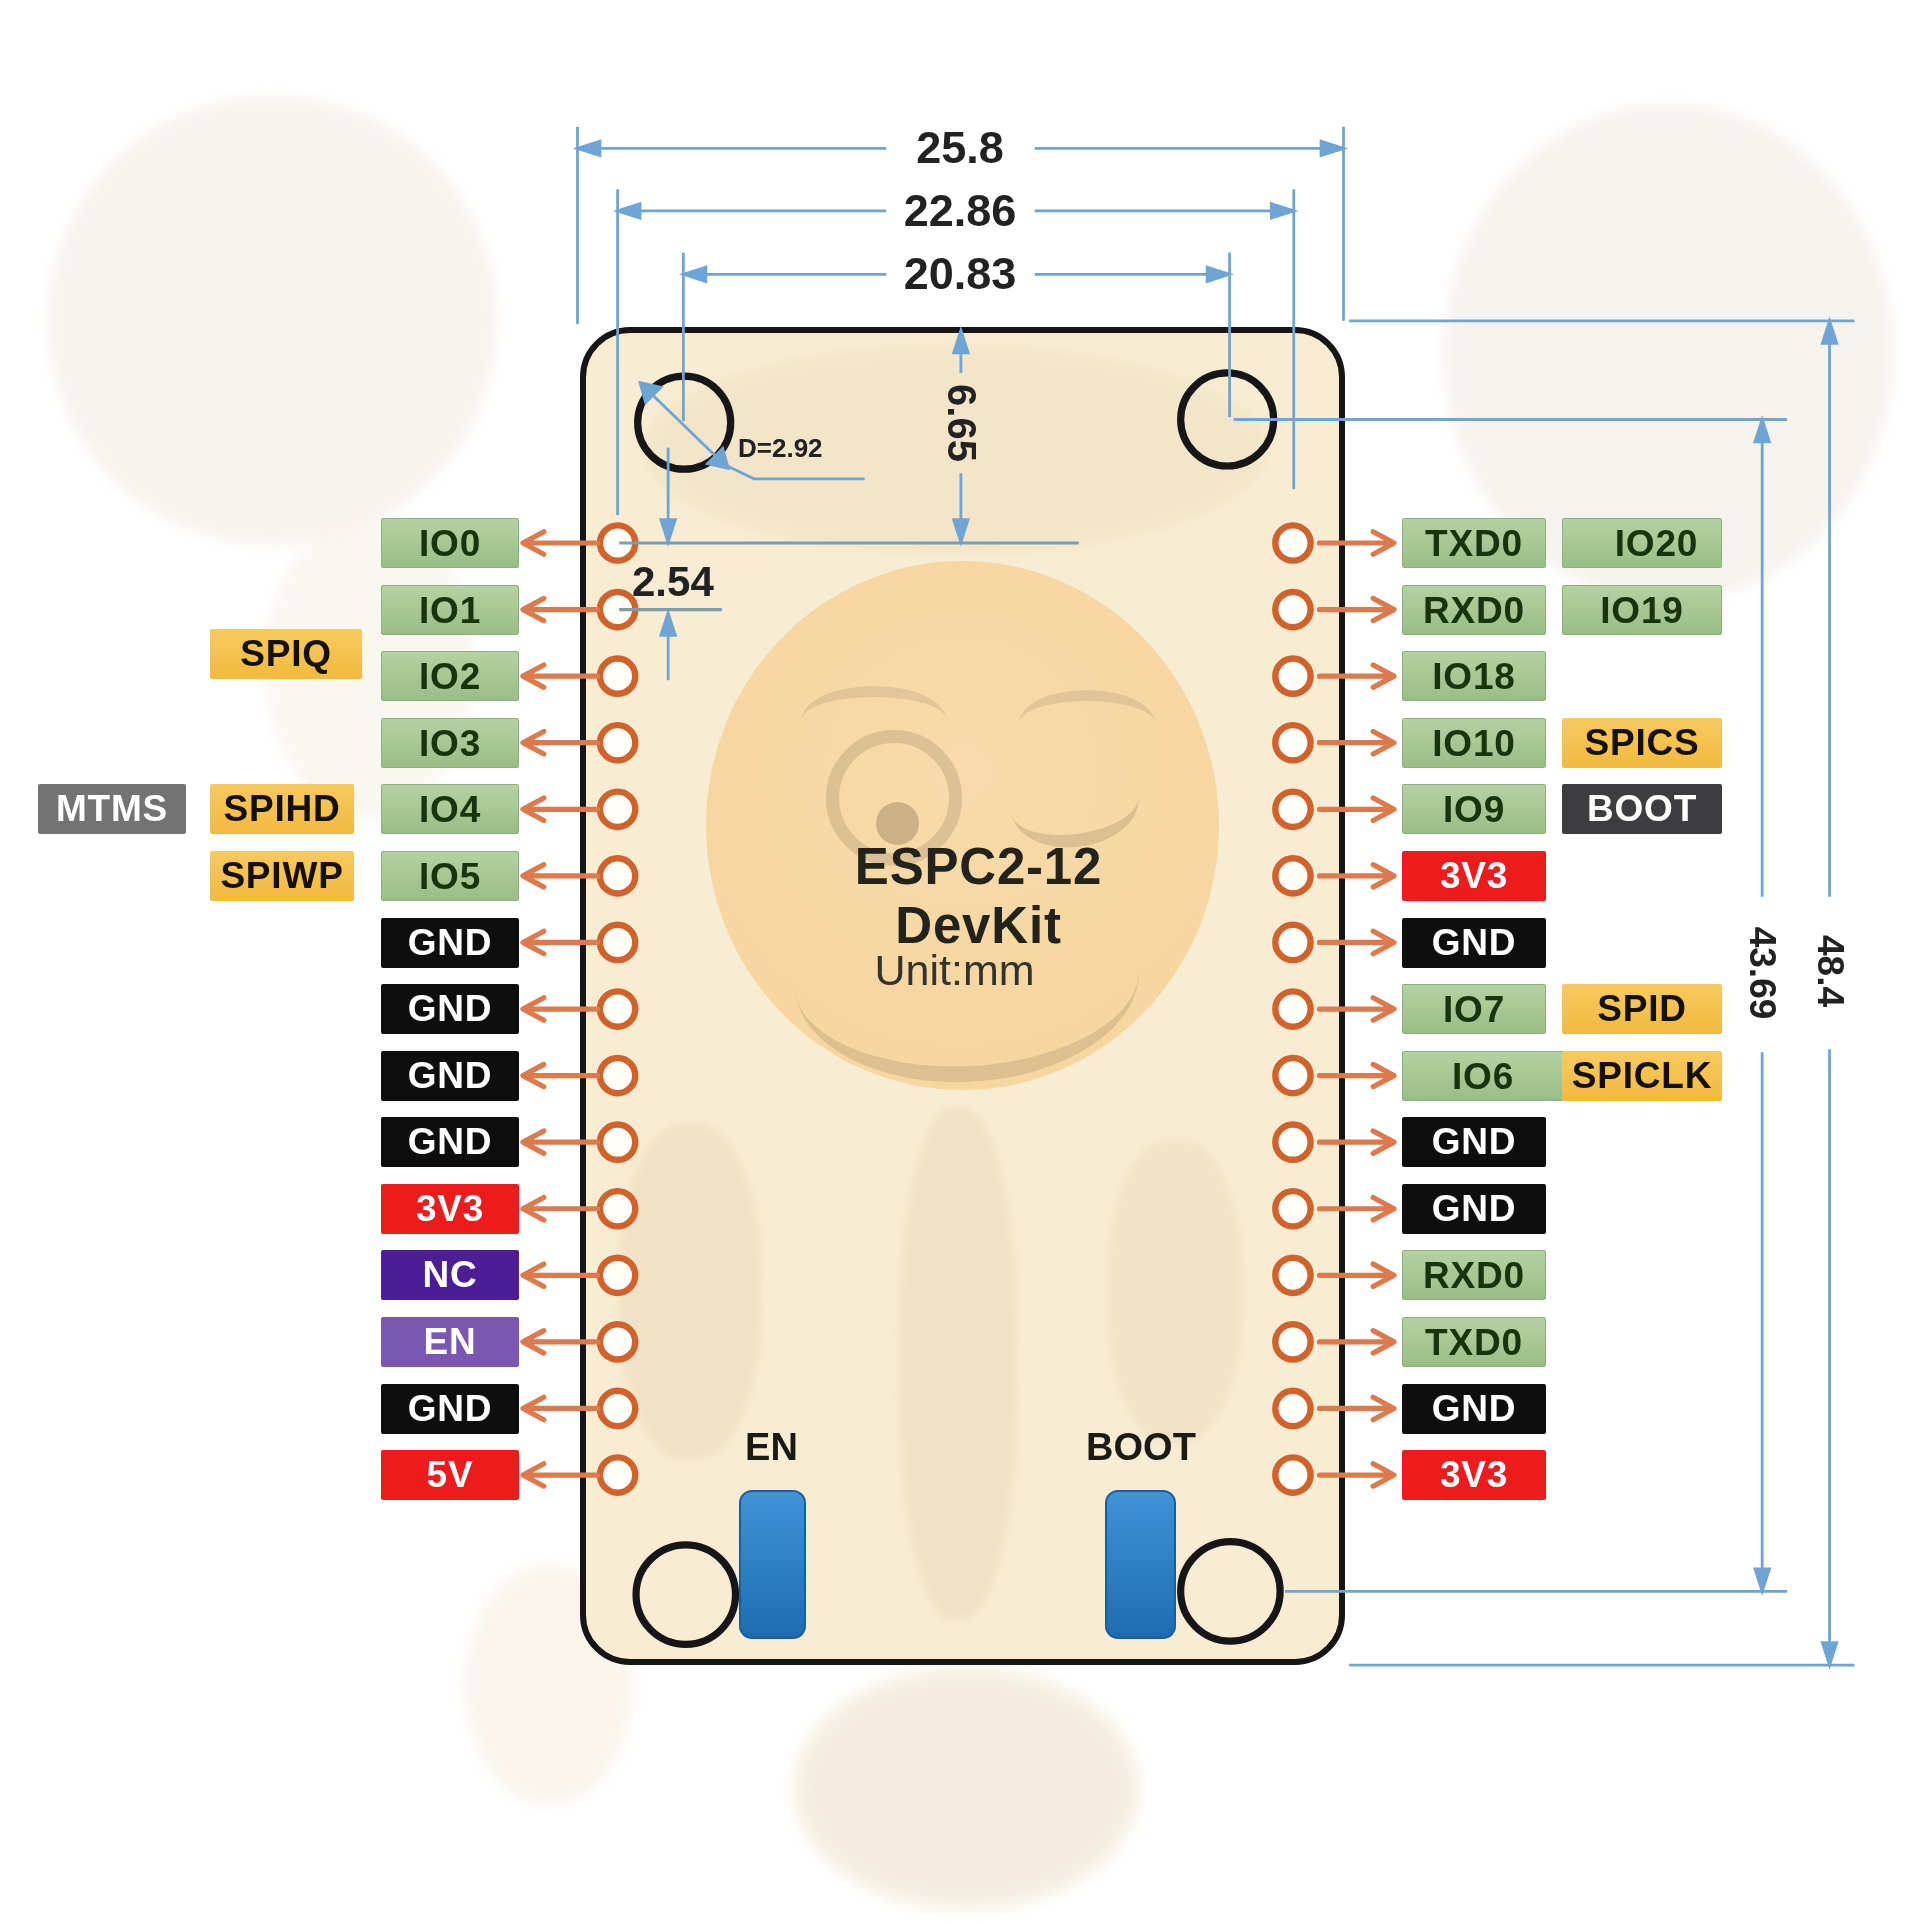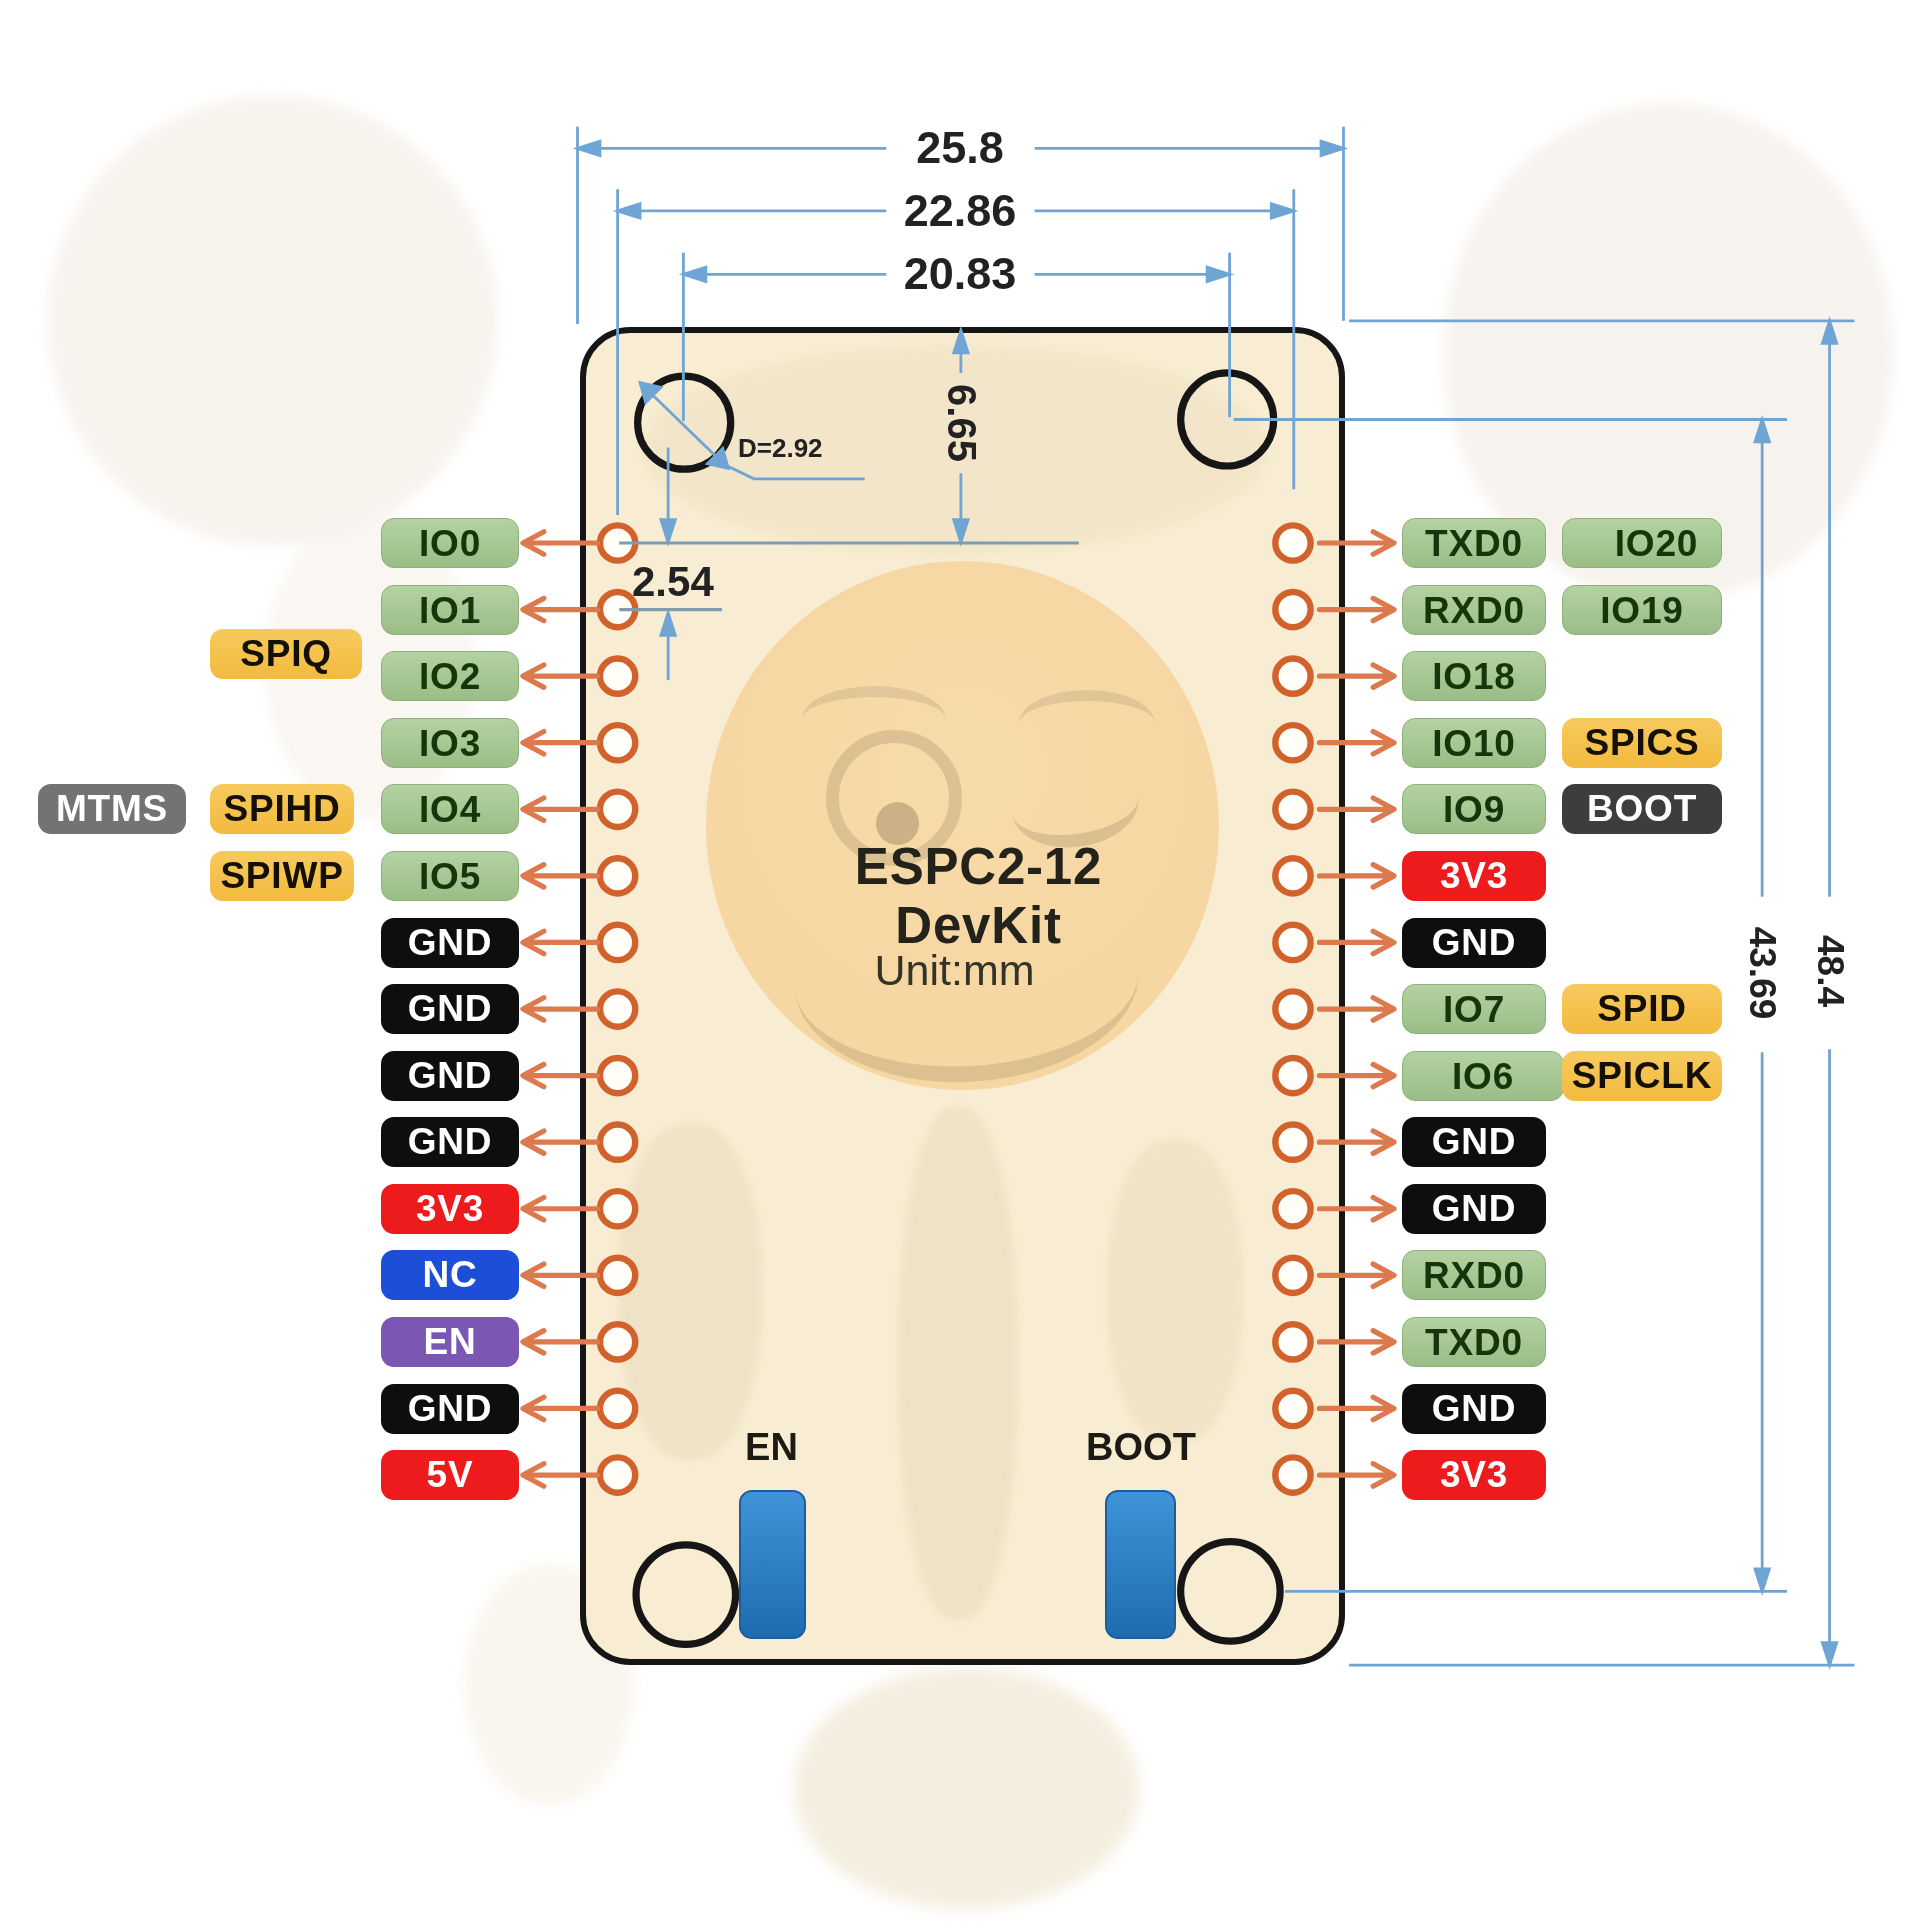--- a/index.html
+++ b/index.html
@@ -3,27 +3,27 @@
 <meta charset="utf-8">
 <style>
   html,body{margin:0;padding:0;background:#fff;}
   .canvas{position:relative;width:1925px;height:1925px;background:#ffffff;overflow:hidden;
           font-family:"Liberation Sans", sans-serif;}
   .wm{position:absolute;border-radius:50%;pointer-events:none;}
   .board{position:absolute;left:580px;top:327px;width:765px;height:1338px;
          background:#f8ecd2;border:6.4px solid #161616;border-radius:50px;box-sizing:border-box;}
   .overlay{position:absolute;left:0;top:0;width:1925px;height:1925px;pointer-events:none;}
   .pin-label{position:absolute;height:50px;line-height:50px;text-align:center;
-             font-size:37px;font-weight:700;border-radius:13px;letter-spacing:0.8px;}
+             font-size:37px;font-weight:700;border-radius:2px;letter-spacing:0.8px;}
   .pin-label.green{background:linear-gradient(180deg,#b4d2a2,#9abd86);color:#16350b;border:1.6px solid #8db07b;box-sizing:border-box;}
   .pin-label.yellow{background:linear-gradient(180deg,#f7ca5e,#f2ba3e);color:#141005;}
   .pin-label.black{background:#0e0e0f;color:#ffffff;}
   .pin-label.red{background:#ee1b1d;color:#ffffff;}
   .pin-label.purple{background:#7b57b4;color:#ffffff;}
-  .pin-label.orange{background:#1d4ed8;color:#ffffff;}
+  .pin-label.orange{background:#4c1d95;color:#ffffff;}
   .pin-label.cyan{background:#737373;color:#ffffff;}
   .pin-label.dark{background:#3d3d40;color:#ffffff;}
   .dim-text{position:absolute;font-weight:700;color:#222222;white-space:nowrap;}
   .dim-vert{transform:translate(-50%,-50%) rotate(90deg);transform-origin:center;}
   .title{position:absolute;left:778px;top:837px;width:401px;text-align:center;
          font-size:51px;font-weight:700;color:#23231b;letter-spacing:0.8px;}
   .unit{position:absolute;left:810px;top:946px;width:289px;text-align:center;
         font-size:43px;font-weight:400;color:#33332a;}
   .btn{position:absolute;width:67px;height:149px;border-radius:13px;
        background:linear-gradient(180deg,#3f93d6,#1e6cb0);border:2.4px solid #1a5f9d;box-sizing:border-box;}

